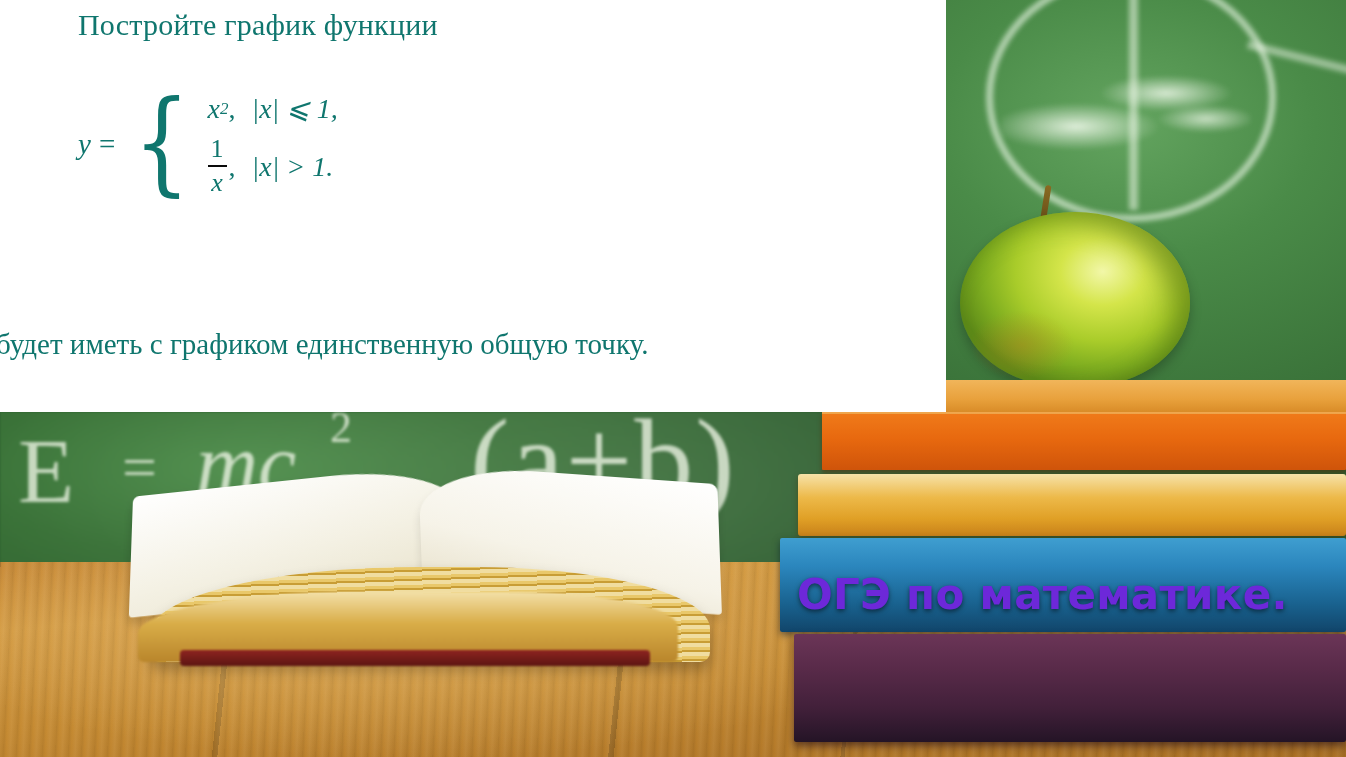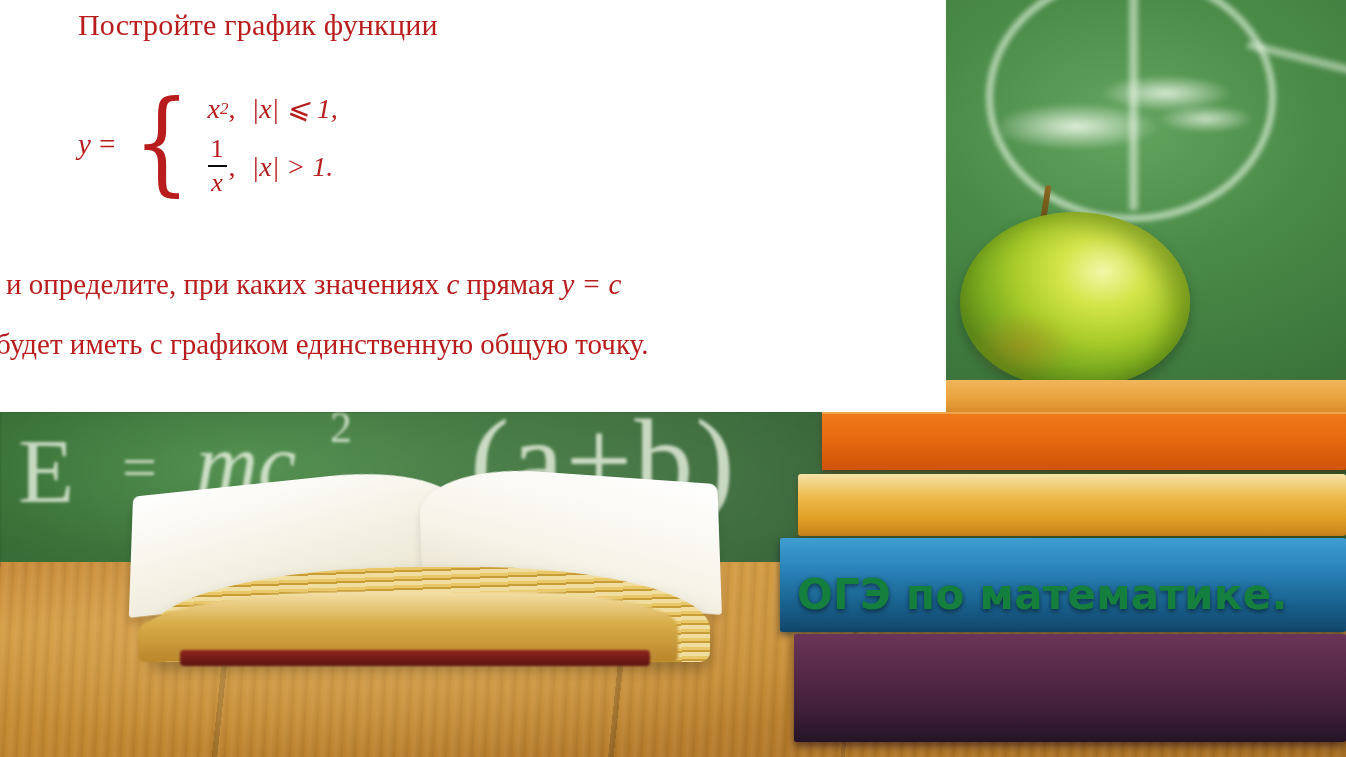--- a/index.html
+++ b/index.html
@@ -177,21 +177,21 @@
     position:absolute; left:96px; top:185px; width:6px; height:46px;
     background:linear-gradient(180deg,#8a6b22,#5e4614);
     transform:rotate(9deg); border-radius:3px;
   }
   .ap-desk{
     position:absolute; left:0; bottom:0; width:100%; height:32px;
     background:linear-gradient(180deg,#f1b55a 0%, #e8a13c 60%, #d98c28 100%);
   }
 
   
-  .problem{ position:absolute; left:0; top:0; width:946px; height:412px; z-index:7; color:#b91c1c; }
+  .problem{ position:absolute; left:0; top:0; width:946px; height:412px; z-index:7; color:#0f766e; }
 
   .p-title{
     position:absolute; left:78px; top:8px;
     font-size:30px; line-height:1.1; letter-spacing:.2px; white-space:nowrap;
   }
 
   .formula{
     position:absolute; left:78px; top:92px;
     display:flex; align-items:center; gap:6px;
   }
@@ -217,21 +217,21 @@
     font-size:29px; white-space:nowrap;
   }
   .p-line2{
     position:absolute; left:-4px; top:328px;
     font-size:29px; white-space:nowrap;
   }
   .it{ font-style:italic; }
 
   
   .cap{
-    position:absolute; z-index:9; color:#15803d;
+    position:absolute; z-index:9; color:#6d28d9;
     font-family:"DejaVu Sans", sans-serif; font-weight:700;
     font-size:42px; letter-spacing:.3px; white-space:nowrap;
     text-shadow:0 2px 5px rgba(0,0,0,.55);
   }
   .cap-1{ left:797px; top:570px; }
   .cap-2{ left:757px; top:672px; }
 </style>
 </head>
 <body>
 
@@ -302,22 +302,19 @@
             <span class="f-den">x</span>
           </span>
           <span>, </span>
           <span class="f-gap"></span>
           <span class="it">|x| &gt; 1.</span>
         </div>
 
       </div>
     </div>
 
-    <div class="p-line1">
-      <span>и определите, при каких значениях </span><span class="it">c</span><span> прямая  </span><span class="it">y = c</span>
-    </div>
 
     <div class="p-line2">будет иметь с графиком единственную общую точку.</div>
   </div>
 
   <div class="cap cap-1">ОГЭ по математике.</div>
 
 </div>
 
 </body></html>

